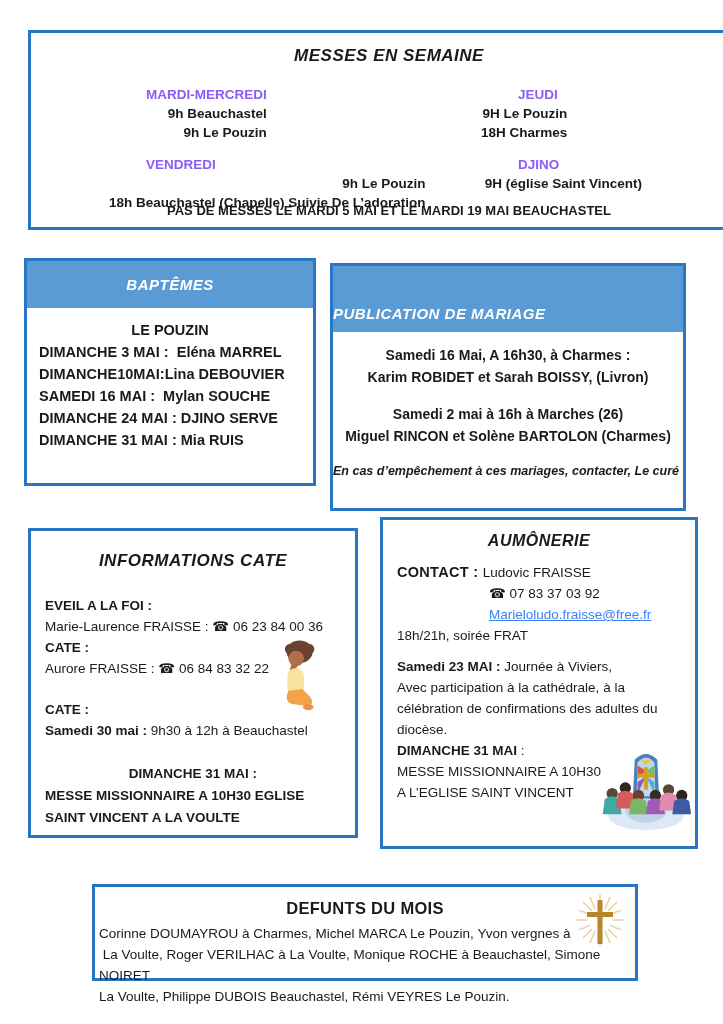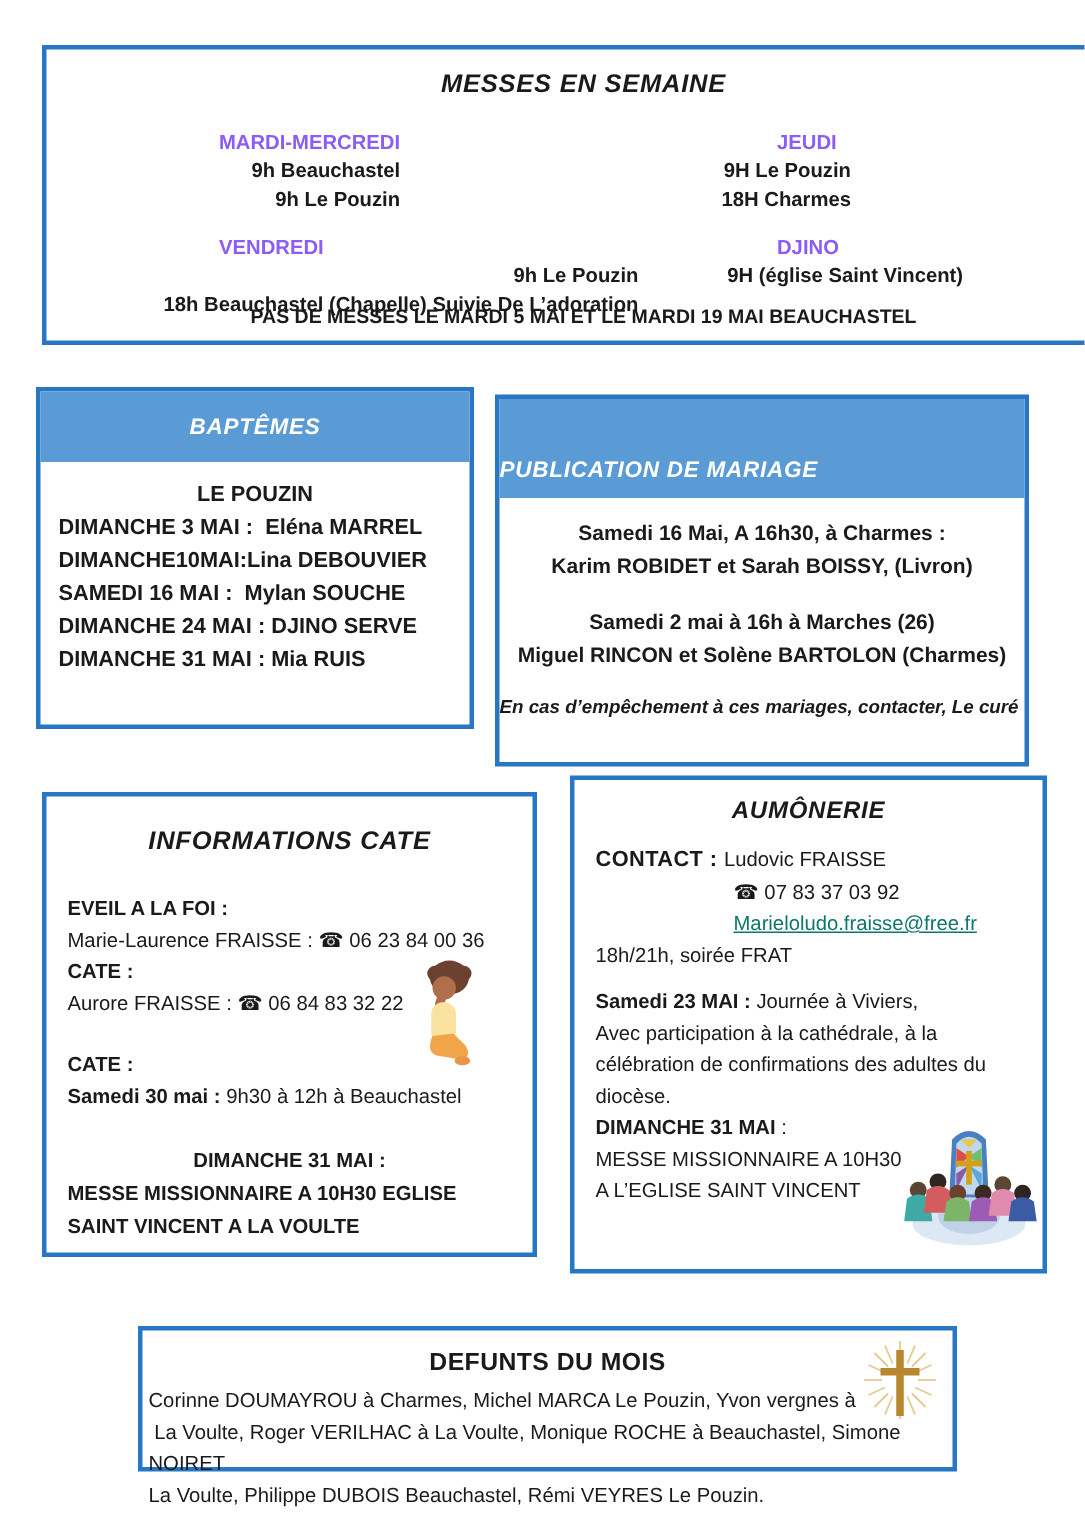--- a/index.html
+++ b/index.html
@@ -47,21 +47,21 @@
   .cate-event-title { margin-top:22px; text-align:center; font-weight:bold; font-size:13.5px; line-height:22px; }
   .cate-event-line { font-weight:bold; font-size:13.5px; line-height:22px; }
   #child-illustration { position:absolute; right:32px; top:106px; width:52px; height:90px; }
 
   
   #aum-box { left:380px; top:517px; width:318px; height:332px; padding:10px 14px; }
   .aum-title { font-size:16px; margin-top:2px; margin-bottom:12px; }
   .aum-line { font-size:13.5px; line-height:21px; }
   .contact-label { font-weight:bold; font-size:14.5px; letter-spacing:0.3px; }
   .indent { padding-left:92px; }
-  a.email { color:#0f766e; text-decoration:underline; cursor:pointer; }
+  a.email { color:#3b82f6; text-decoration:underline; cursor:pointer; }
   .gap34 { margin-top:34px; }
   .gap10 { margin-top:10px; }
   #community-illustration { position:absolute; right:2px; bottom:12px; width:94px; height:80px; }
 
   
   #def-box { left:92px; top:884px; width:546px; height:97px; padding:8px 4px; }
   .def-title { text-align:center; font-weight:bold; font-size:16.5px; letter-spacing:0.3px; margin-top:4px; margin-bottom:5px; }
   .def-line { font-size:13.5px; line-height:21px; white-space:pre-wrap; }
   #cross-illustration { position:absolute; right:8px; top:3px; width:54px; height:68px; }
 

